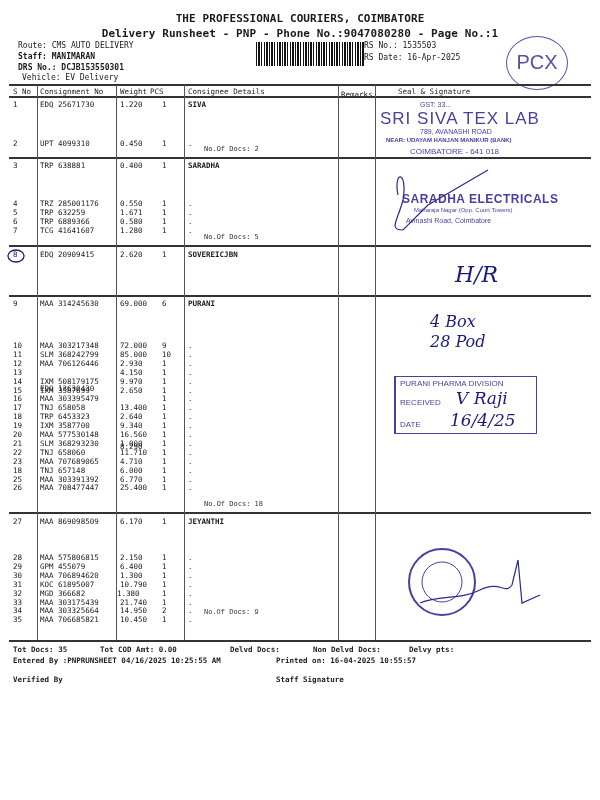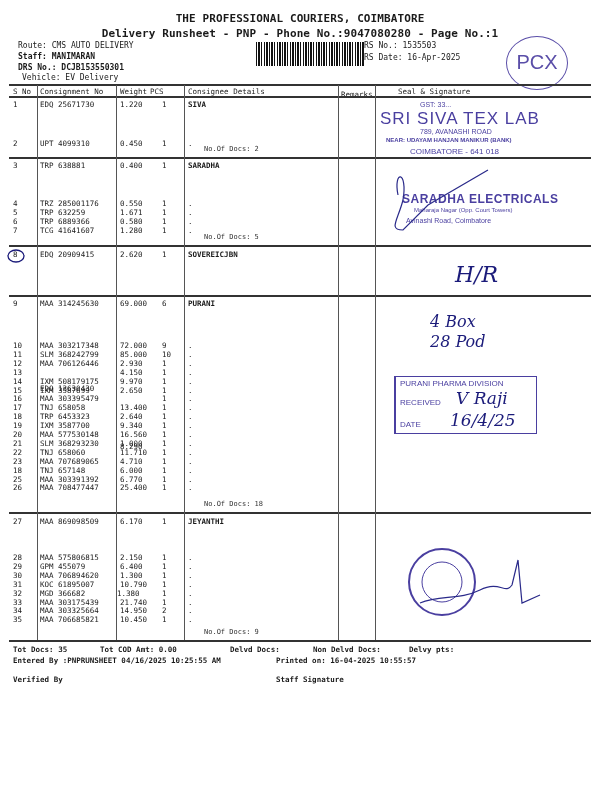--- a/index.html
+++ b/index.html
@@ -225,21 +225,21 @@
     <div class="cell" style="left:13px;top:606.4px;">34</div>
     <div class="cell" style="left:40px;top:606.4px;">MAA 303325664</div>
     <div class="cell" style="left:120px;top:606.4px;">14.950</div>
     <div class="cell" style="left:162px;top:606.4px;">2</div>
     <div class="cell" style="left:188px;top:606.4px;">.</div>
     <div class="cell" style="left:13px;top:615.3px;">35</div>
     <div class="cell" style="left:40px;top:615.3px;">MAA 706685821</div>
     <div class="cell" style="left:120px;top:615.3px;">10.450</div>
     <div class="cell" style="left:162px;top:615.3px;">1</div>
     <div class="cell" style="left:188px;top:615.3px;">.</div>
-    <div class="cell docs" style="left:204px;top:628px;">No.Of Docs: 9</div>
+    <div class="cell docs" style="left:204px;top:608px;font-family:Liberation Mono, monospace;">No.Of Docs: 9</div>
     <div class="hline" style="top:640px;"></div>
     <div class="vline" style="left:37px;top:85px;height:555px;"></div>
     <div class="vline" style="left:116px;top:85px;height:555px;"></div>
     <div class="vline" style="left:184px;top:85px;height:555px;"></div>
     <div class="vline" style="left:338px;top:85px;height:555px;"></div>
     <div class="vline" style="left:375px;top:85px;height:555px;"></div>
   </div>
 
 <div class="stamp" style="left:420px;top:101px;font-size:7px;">GST: 33...</div>
 <div class="stamp" style="left:380px;top:109px;font-size:17px;letter-spacing:1px;">SRI SIVA TEX LAB</div>

